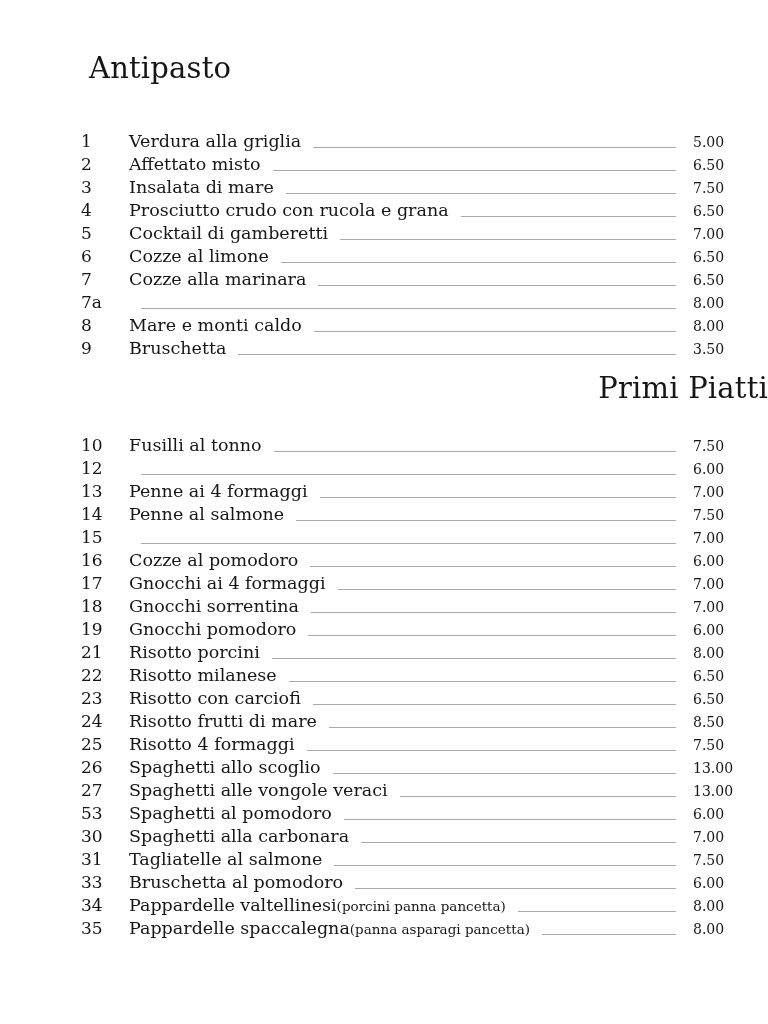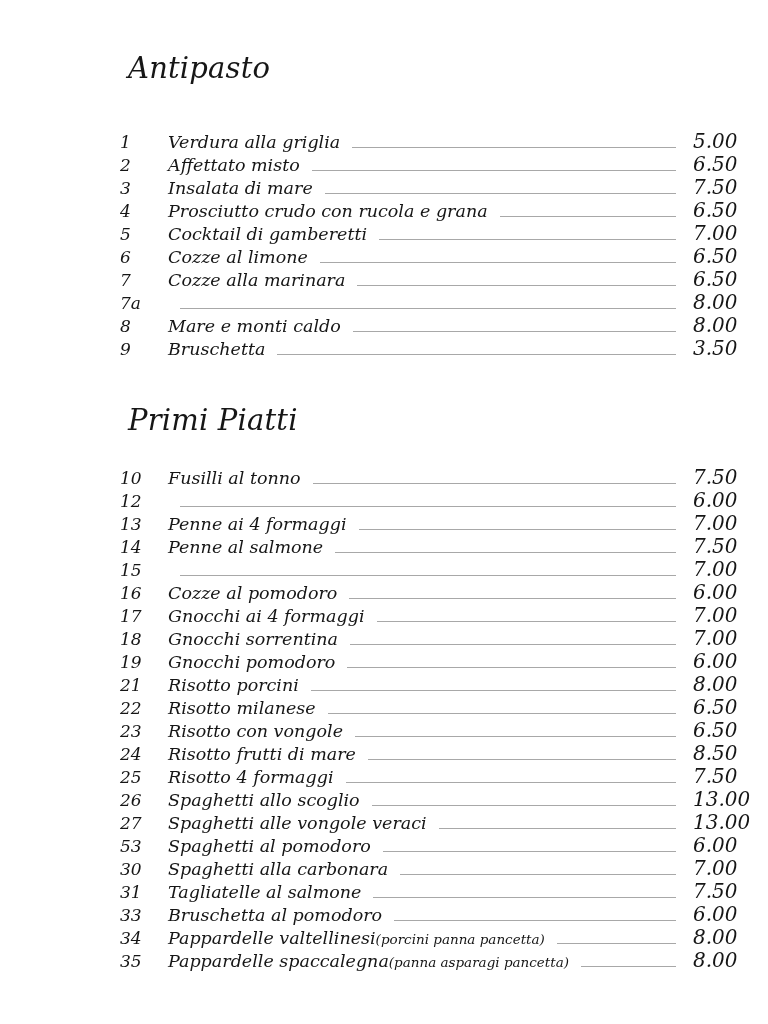--- a/index.html
+++ b/index.html
@@ -11,33 +11,33 @@
   html,body{margin:0;padding:0;}
   body{
     width:768px;height:1024px;
     background:var(--bg-color);
     color:var(--text-color);
     font-family:"DejaVu Serif","Liberation Serif",serif;
     overflow:hidden;
   }
   .page{
     width:768px;height:1024px;
-    padding:50px 0 0 120px;
-    font-style:italic;
+    padding:50px 0 0 81px;
   }
   .section-title{
     font-size:29px;
     font-weight:400;
     line-height:36px;
     letter-spacing:0.2px;
     margin:0 0 44px 8px;
   }
   .menu-section:nth-child(2) .section-title{
-    margin-top:42px;
+    margin-top:10px;
     margin-bottom:28px;
+    text-align:right;
   }
   .row{
     display:flex;
     align-items:baseline;
     height:23px;
     line-height:23px;
     font-size:17.5px;
     white-space:nowrap;
   }
   .num{
@@ -54,21 +54,21 @@
   .leader{
     flex:1 1 auto;
     min-width:14px;
     height:0;
     align-self:flex-end;
     margin:0 17px 5px 12px;
     border-bottom:1.4px solid var(--leader-color);
   }
   .price{
     flex:0 0 75px;
-    font-size:20px;
+    font-size:14px;
     text-align:left;
   }
 </style>
 </head>
 <body>
 
 <div class="page">
   <div id="menu-sections">
   <section class="menu-section">
     <h2 class="section-title">Antipasto</h2>
@@ -238,21 +238,21 @@
   <div class="row">
     <span class="num">22</span>
     <span class="name">Risotto milanese</span>
 
     <span class="leader"></span>
     <span class="price">6.50</span>
   </div>
 
   <div class="row">
     <span class="num">23</span>
-    <span class="name">Risotto con vongole</span>
+    <span class="name">Risotto con carciofi</span>
 
     <span class="leader"></span>
     <span class="price">6.50</span>
   </div>
 
   <div class="row">
     <span class="num">24</span>
     <span class="name">Risotto frutti di mare</span>
 
     <span class="leader"></span>

